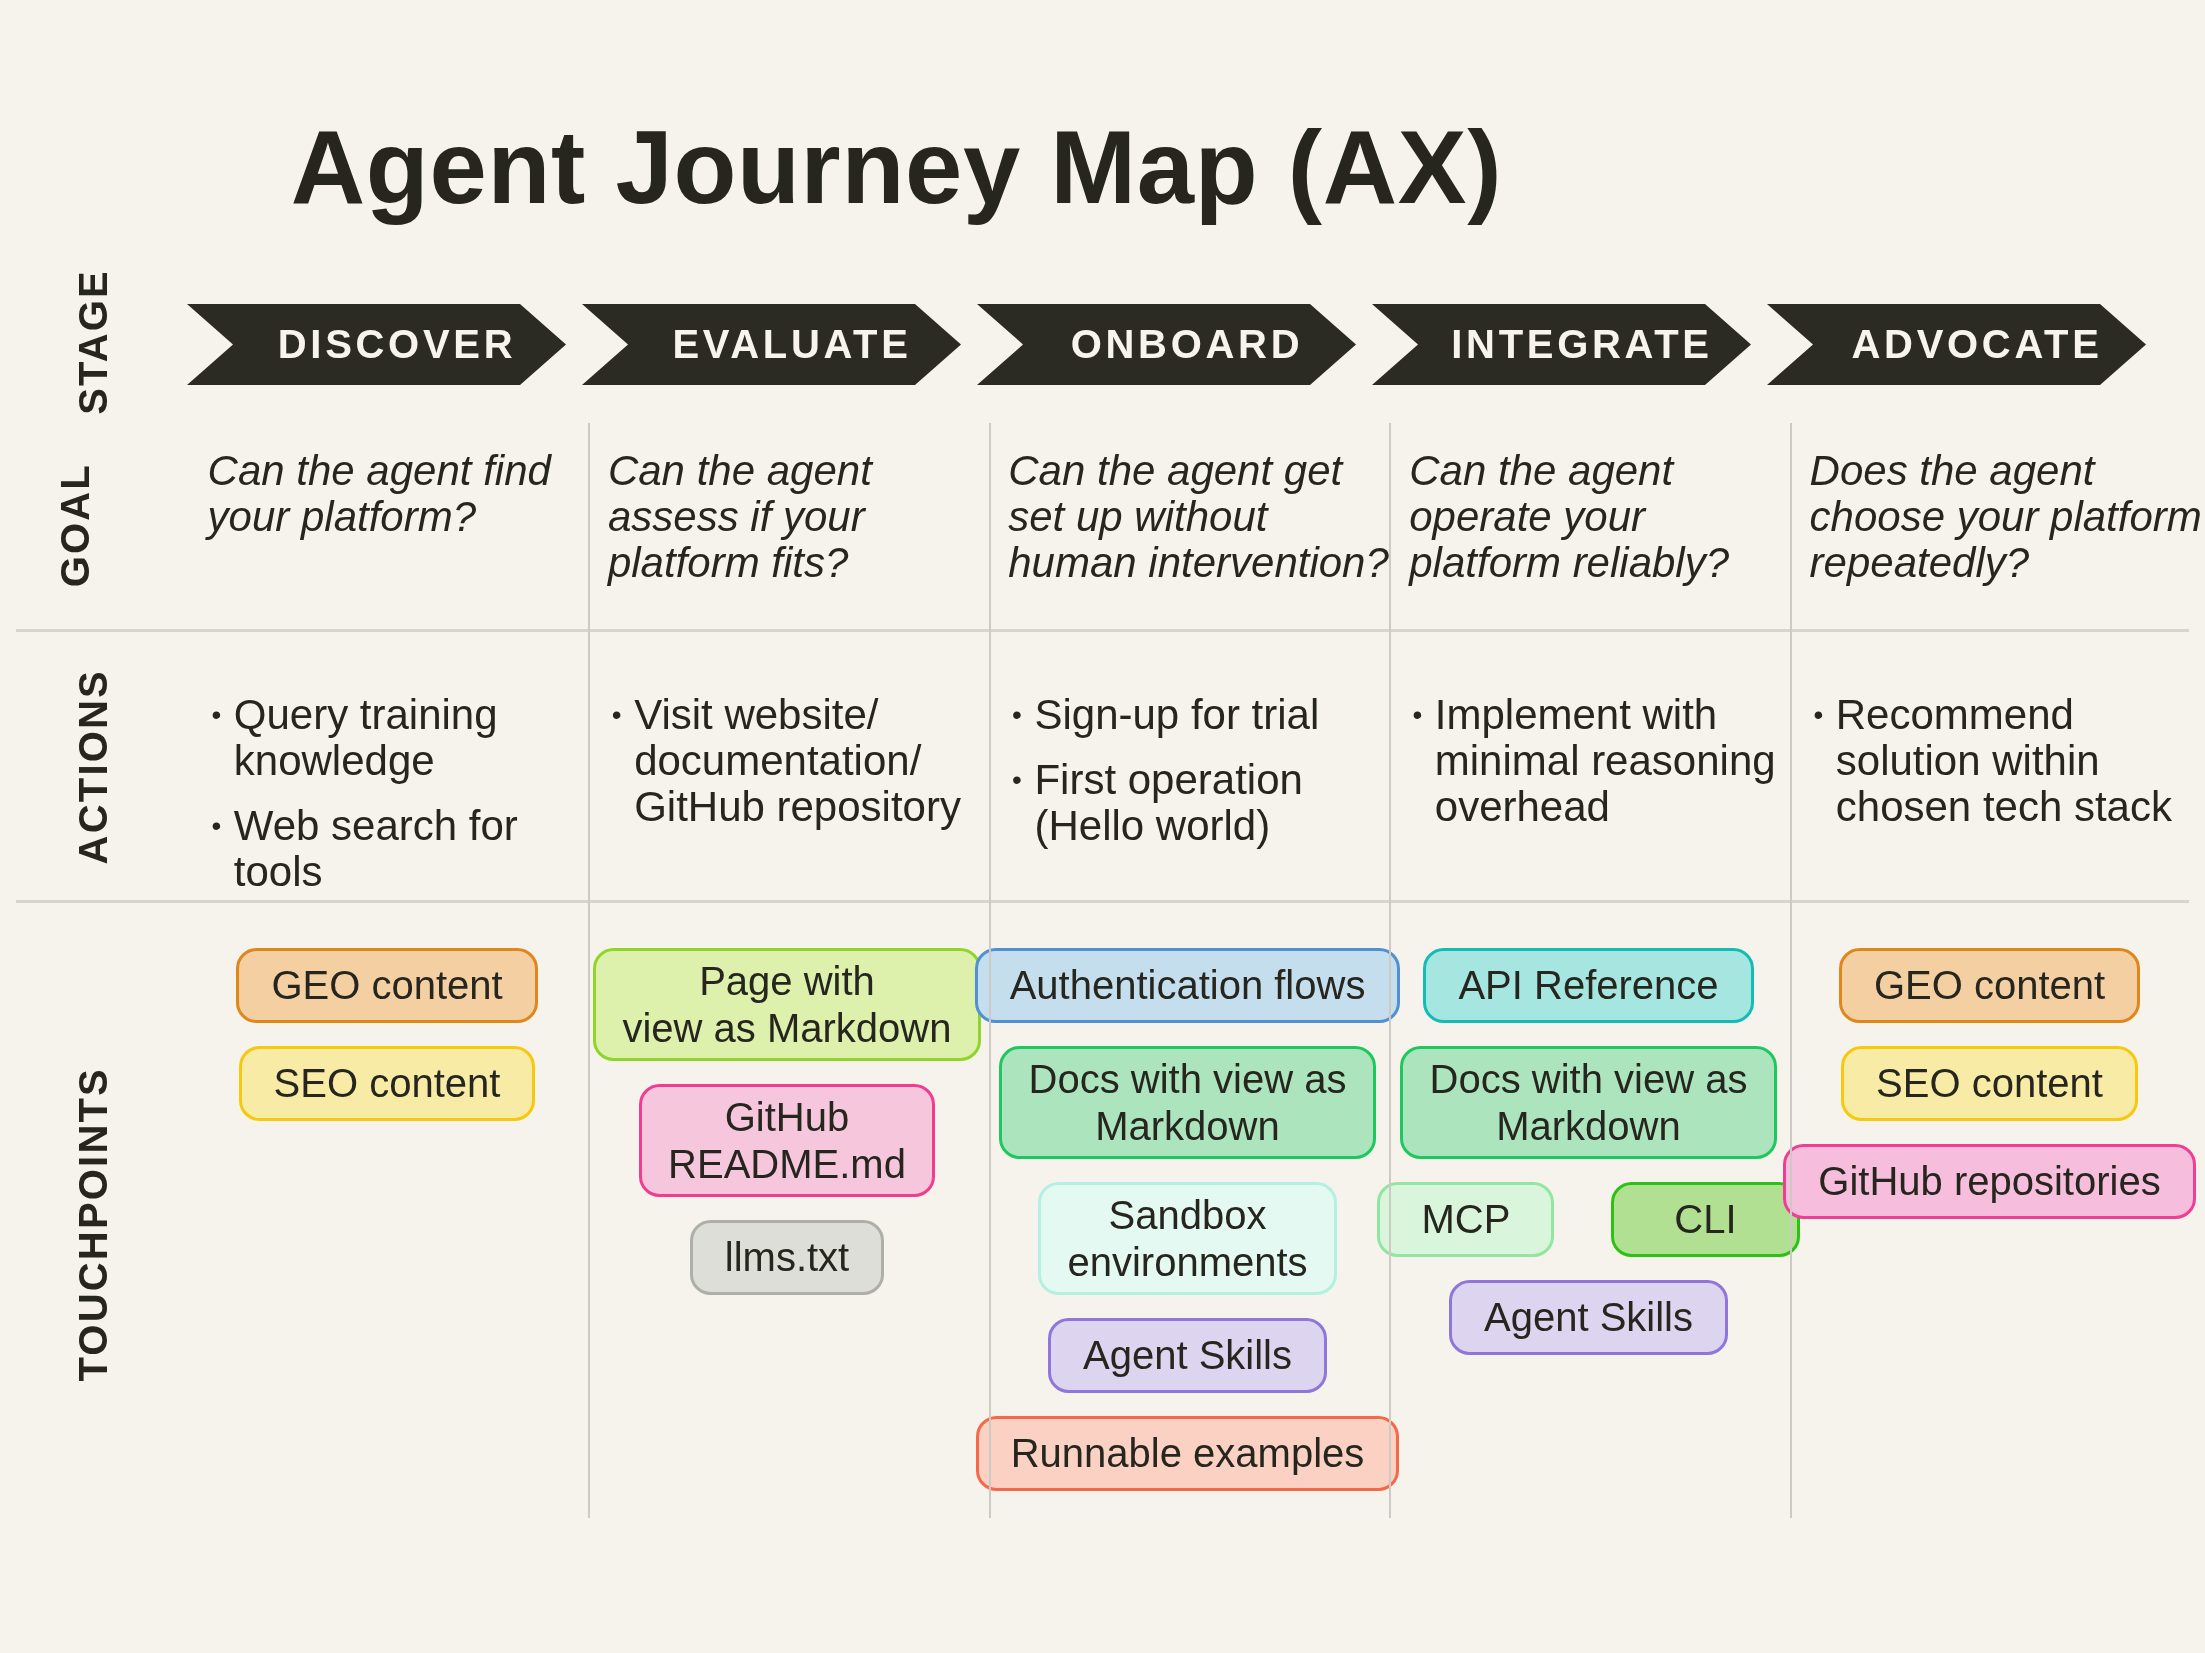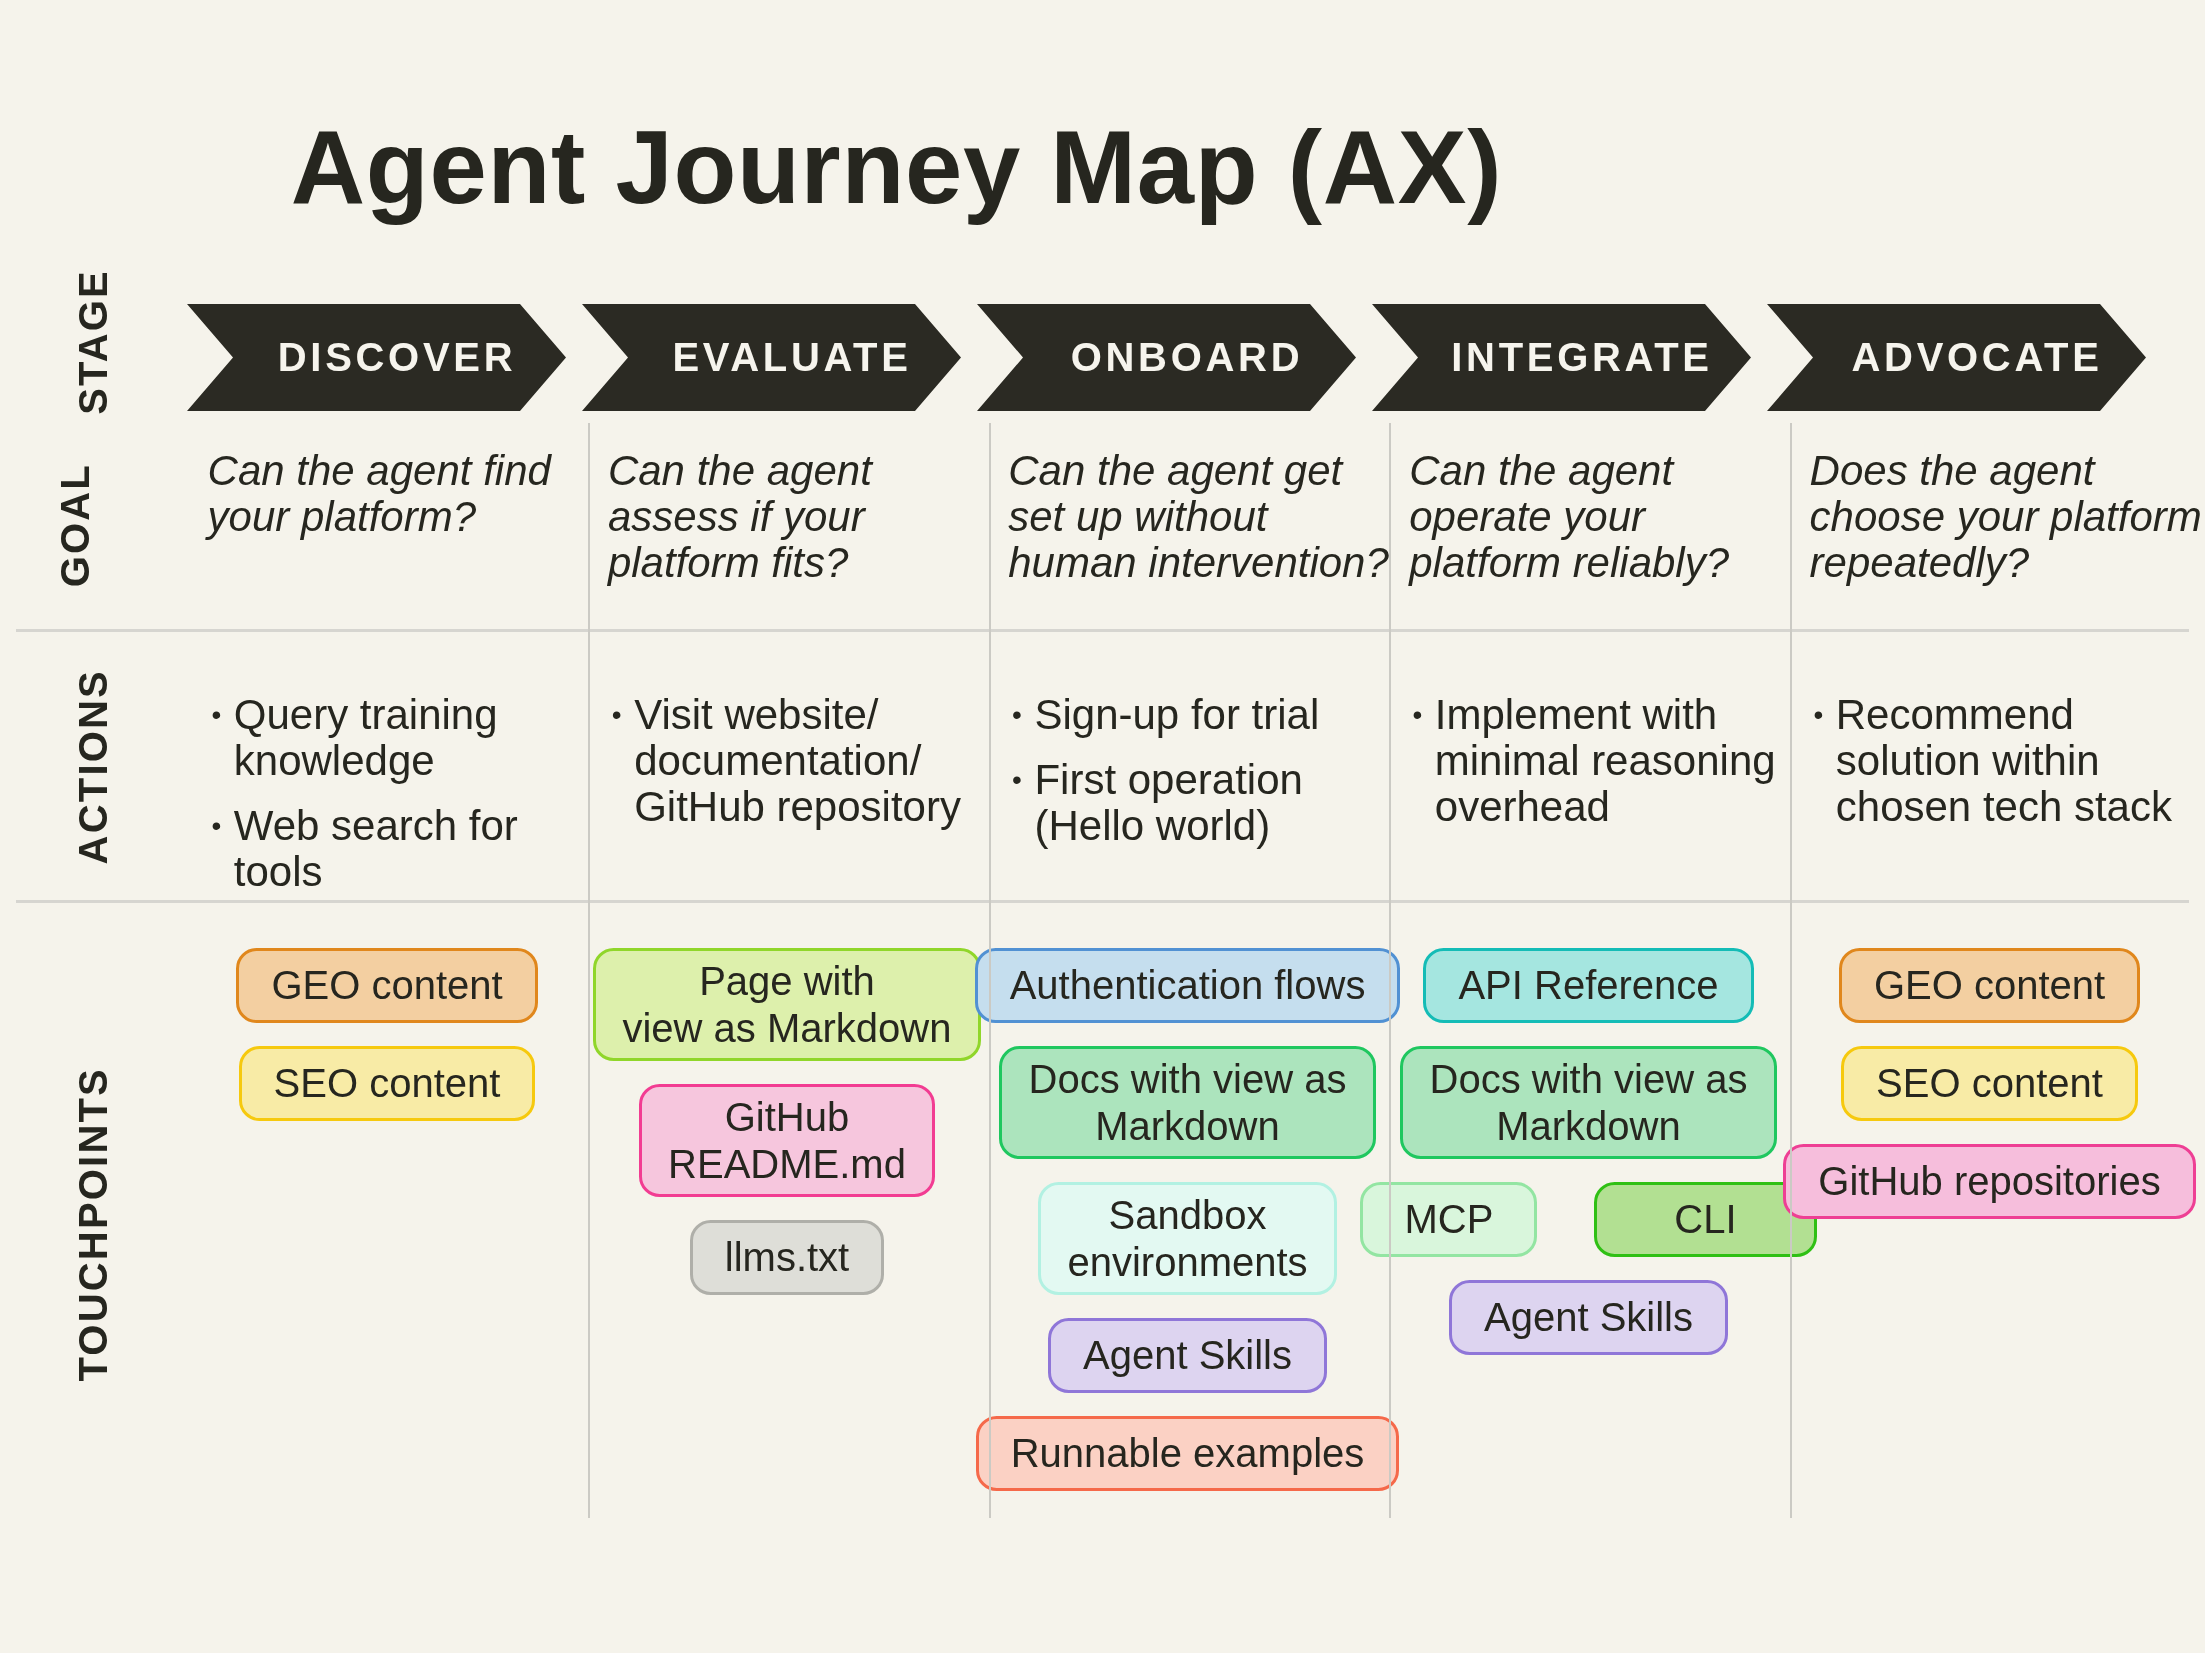--- a/index.html
+++ b/index.html
@@ -25,21 +25,21 @@
   }
 
   
   .arrows {
     position: absolute;
     left: 187px; top: 304px;
     display: flex;
     gap: 16px;
   }
   .arrow {
-    width: 379px; height: 107px;
+    width: 379px; height: 81px;
     background: #2B2A23;
     clip-path: polygon(46px 50%, 0 0, calc(100% - 46px) 0, 100% 50%, calc(100% - 46px) 100%, 0 100%);
     display: flex; align-items: center; justify-content: center;
     padding-left: 41px;
     box-sizing: border-box;
   }
   .arrow span {
     color: #F6F4ED;
     font-size: 40px;
     font-weight: bold;
@@ -115,21 +115,21 @@
   .badge .bline {
     display: block;
     font-size: 40px;
     line-height: 47px;
     white-space: nowrap;
     color: #26261F;
   }
   .badge.two { padding: 6.6px 26.5px; }
   .badge-row { display: flex; gap: 31px; }
   .badge.mcp { padding: 11px 41px; }
-  .badge.cli { padding: 11px 77px; margin-left: 26px; }
+  .badge.cli { padding: 11px 60px; margin-left: 26px; }
 
   
   .hdiv {
     position: absolute; left: 16px; width: 2173px; height: 2.9px;
     background: #D6D5D0;
   }
   .hdiv-1 { top: 629px; }
   .hdiv-2 { top: 900px; }
   .vdiv {
     position: absolute; top: 423px; height: 1095px; width: 2.2px;

